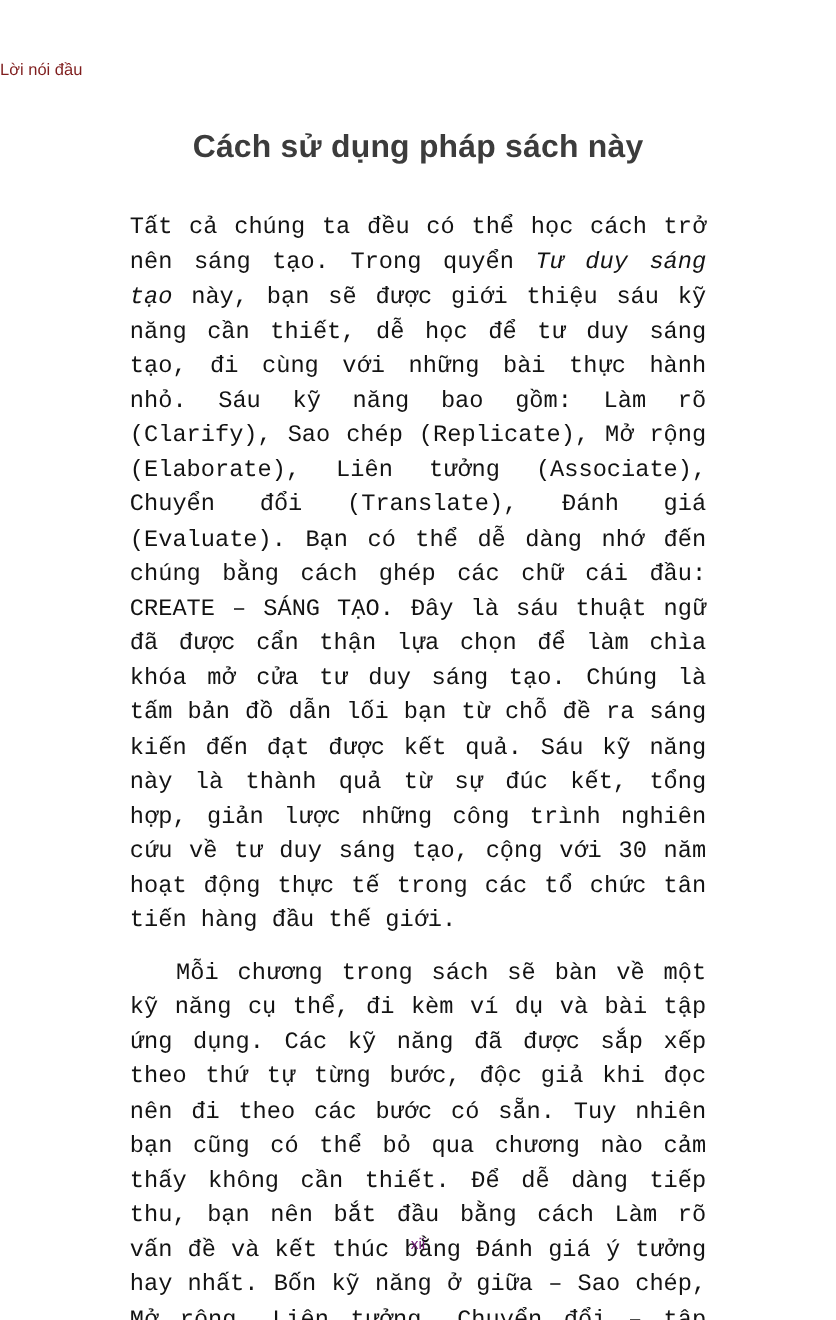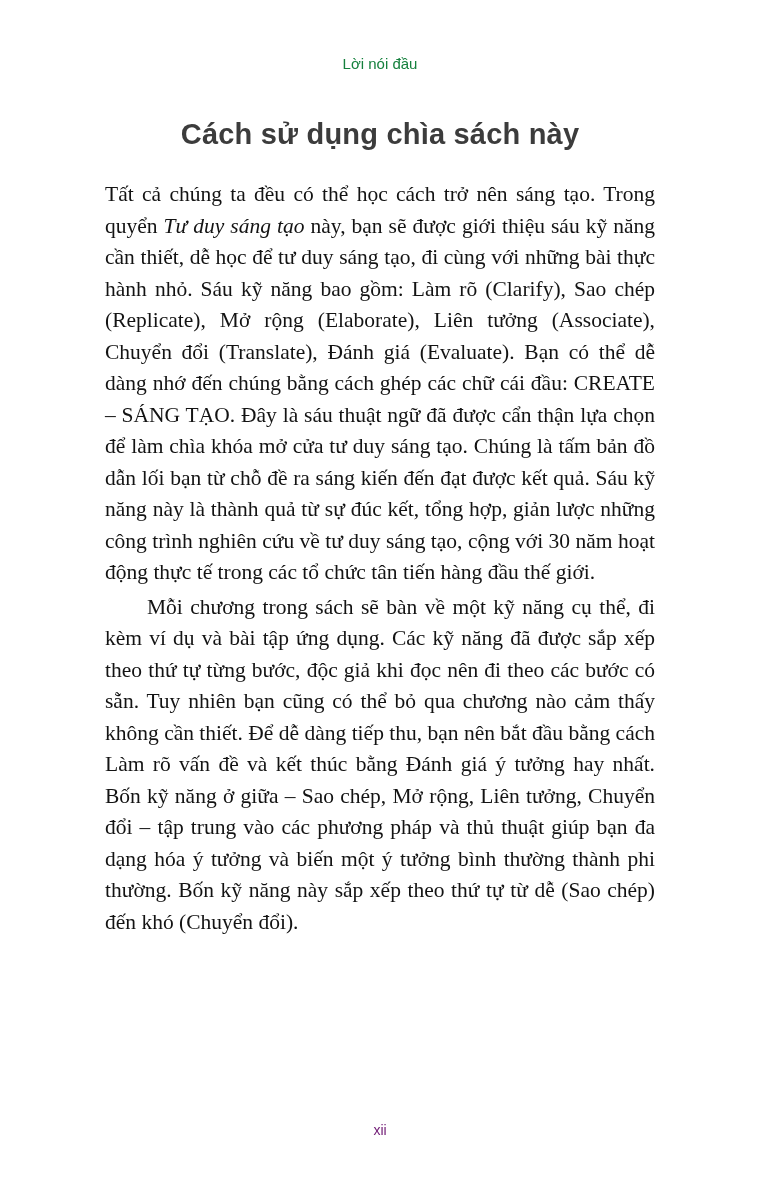--- a/index.html
+++ b/index.html
@@ -11,25 +11,25 @@
     height: 1200px;
     background: #ffffff;
     position: relative;
     overflow: hidden;
   }
   .running-header {
     position: absolute;
     top: 55px;
     left: 0;
     width: 760px;
-    text-align: center;
+    text-align: left;
     font-family: "Liberation Sans", sans-serif;
     font-size: 15px;
     font-weight: 400;
-    color: #15803d;
+    color: #7f1d1d;
   }
   .chapter-title {
     position: absolute;
     top: 118px;
     left: 0;
     width: 760px;
     margin: 0;
     text-align: center;
     font-family: "Liberation Sans", sans-serif;
     font-size: 29px;
@@ -42,22 +42,23 @@
     top: 176px;
     left: 102px;
     width: 556px;
     font-family: "Liberation Serif", serif;
     font-size: 21.5px;
     line-height: 31.5px;
     color: #131313;
     text-align: justify;
   }
   .body-text p {
-    margin: 3px;
+    margin: 16px;
     padding: 0;
+    font-family: Liberation Mono, monospace;
   }
   .body-text p.indented {
     text-indent: 42px;
   }
   .book-title-italic {
     font-style: italic;
   }
   .page-number {
     position: absolute;
     top: 1122px;
@@ -69,21 +70,21 @@
     color: #701a75;
   }
 </style>
 </head>
 <body>
 
 <div class="page">
 
   <div class="running-header">Lời nói đầu</div>
 
-  <h1 class="chapter-title">Cách sử dụng chìa sách này</h1>
+  <h1 class="chapter-title">Cách sử dụng pháp sách này</h1>
 
   <div class="body-text">
     <p><span>Tất cả chúng ta đều có thể học cách trở nên sáng tạo. Trong quyển </span><span class="book-title-italic">Tư duy sáng tạo</span><span> này, bạn sẽ được giới thiệu sáu kỹ năng cần thiết, dễ học để tư duy sáng tạo, đi cùng với những bài thực hành nhỏ. Sáu kỹ năng bao gồm: Làm rõ (Clarify), Sao chép (Replicate), Mở rộng (Elaborate), Liên tưởng (Associate), Chuyển đổi (Translate), Đánh giá (Evaluate). Bạn có thể dễ dàng nhớ đến chúng bằng cách ghép các chữ cái đầu: CREATE – SÁNG TẠO. Đây là sáu thuật ngữ đã được cẩn thận lựa chọn để làm chìa khóa mở cửa tư duy sáng tạo. Chúng là tấm bản đồ dẫn lối bạn từ chỗ đề ra sáng kiến đến đạt được kết quả. Sáu kỹ năng này là thành quả từ sự đúc kết, tổng hợp, giản lược những công trình nghiên cứu về tư duy sáng tạo, cộng với 30 năm hoạt động thực tế trong các tổ chức tân tiến hàng đầu thế giới.</span></p>
     <p class="indented">Mỗi chương trong sách sẽ bàn về một kỹ năng cụ thể, đi kèm ví dụ và bài tập ứng dụng. Các kỹ năng đã được sắp xếp theo thứ tự từng bước, độc giả khi đọc nên đi theo các bước có sẵn. Tuy nhiên bạn cũng có thể bỏ qua chương nào cảm thấy không cần thiết. Để dễ dàng tiếp thu, bạn nên bắt đầu bằng cách Làm rõ vấn đề và kết thúc bằng Đánh giá ý tưởng hay nhất. Bốn kỹ năng ở giữa – Sao chép, Mở rộng, Liên tưởng, Chuyển đổi – tập trung vào các phương pháp và thủ thuật giúp bạn đa dạng hóa ý tưởng và biến một ý tưởng bình thường thành phi thường. Bốn kỹ năng này sắp xếp theo thứ tự từ dễ (Sao chép) đến khó (Chuyển đổi).</p>
   </div>
 
   <div class="page-number">xii</div>
 
 </div>
 

